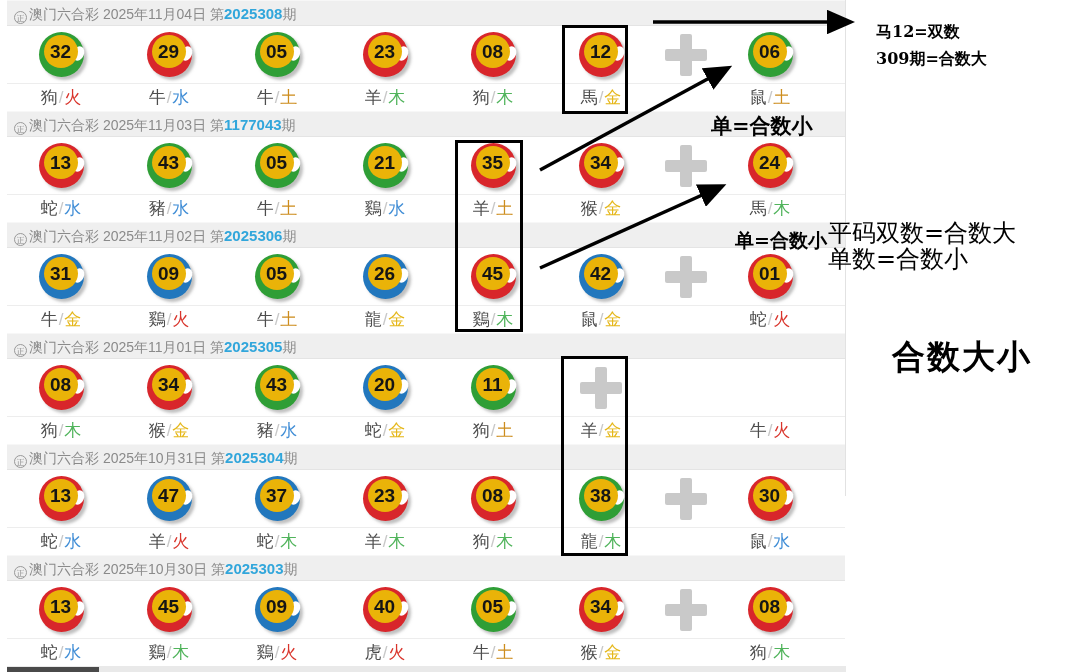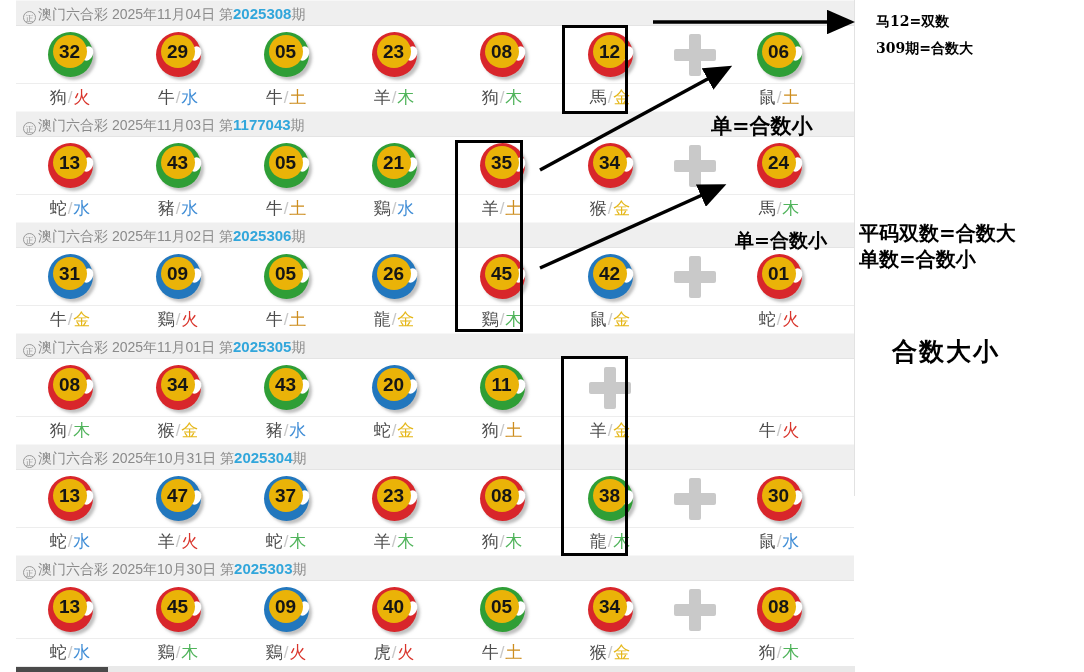--- a/index.html
+++ b/index.html
@@ -1,21 +1,21 @@
 <!DOCTYPE html>
 <html><head>
 <meta charset="utf-8">
 <style>
   * { margin:0; padding:0; box-sizing:border-box; }
   html,body { background:#fff; }
   .stage{
     position:relative; width:1084px; height:672px; overflow:hidden;
     background:#fff; font-family:"Liberation Sans",sans-serif;
   }
-  .panel{ position:absolute; left:16px; top:0; width:839px; height:496px;
+  .panel{ position:absolute; left:7px; top:0; width:839px; height:496px;
     border-right:1px solid #e2e2e2; background:#fff; }
   .row-header{
     height:26px; line-height:26px; background:#efefef;
     border-bottom:1px solid #e4e4e4; border-top:1px solid #f7f7f7;
     color:#8a8a8a; font-size:14px; padding-left:7px; white-space:nowrap;
   }
   .circ{
     display:inline-block; width:13px; height:13px; line-height:13px;
     border:1px solid #999; border-radius:50%; font-size:8px; text-align:center;
     color:#8a8a8a; vertical-align:-2px; margin-right:2px;
@@ -51,25 +51,25 @@
   .plus b{ left:15px; top:0; width:12px; height:42px; }
   .zo{ color:#4d4d4d; } .sl{ color:#c8c8c8; padding:0 1px; }
   .el.fire{ color:#d9342b; } .el.water{ color:#418ed6; } .el.wood{ color:#51b45c; }
   .el.gold{ color:#e5b719; } .el.earth{ color:#cd8d1e; }
   .partial-bar{ position:absolute; left:0; top:666px; width:839px; height:6px; background:#e9e9e9; }
   .partial-dark{ position:absolute; left:0; top:1px; width:92px; height:5px; background:#4a4a4a; }
   .obox{ position:absolute; border:3px solid #000; background:transparent; z-index:5; }
   #arrows{ position:absolute; left:0; top:0; z-index:6; pointer-events:none; }
   .ann{ position:absolute; z-index:7; color:#000;
     font-family:"DejaVu Serif","Liberation Serif",serif; white-space:nowrap; }
-  .ann1{ left:876px; top:8px;  font-size:14px; line-height:27px; font-weight:600; }
+  .ann1{ left:876px; top:18px;  font-size:16px; line-height:27px; font-weight:600; }
   .ann2{ left:711px; top:112px; font-size:21px; font-weight:700; }
   .ann3{ left:735px; top:228px; font-size:19px; font-weight:700; }
-  .ann4{ left:859px; top:220px; font-size:20px; line-height:26px; font-weight:700; }
-  .ann5{ left:892px; top:335px; font-size:25px; font-weight:700; letter-spacing:2px; }
+  .ann4{ left:828px; top:220px; font-size:24px; line-height:26px; font-weight:400; }
+  .ann5{ left:892px; top:335px; font-size:33px; font-weight:700; letter-spacing:2px; }
 </style>
 </head>
 <body>
 
 <div class="stage">
   <div class="panel">
     <div id="rows">
   <section class="draw-row">
     <header class="row-header">
       <span class="circ">正</span><span class="hdr-main">澳门六合彩 2025年11月04日 </span><span class="hdr-pre">第</span><span class="hdr-issue">2025308</span><span class="hdr-suf">期</span>

